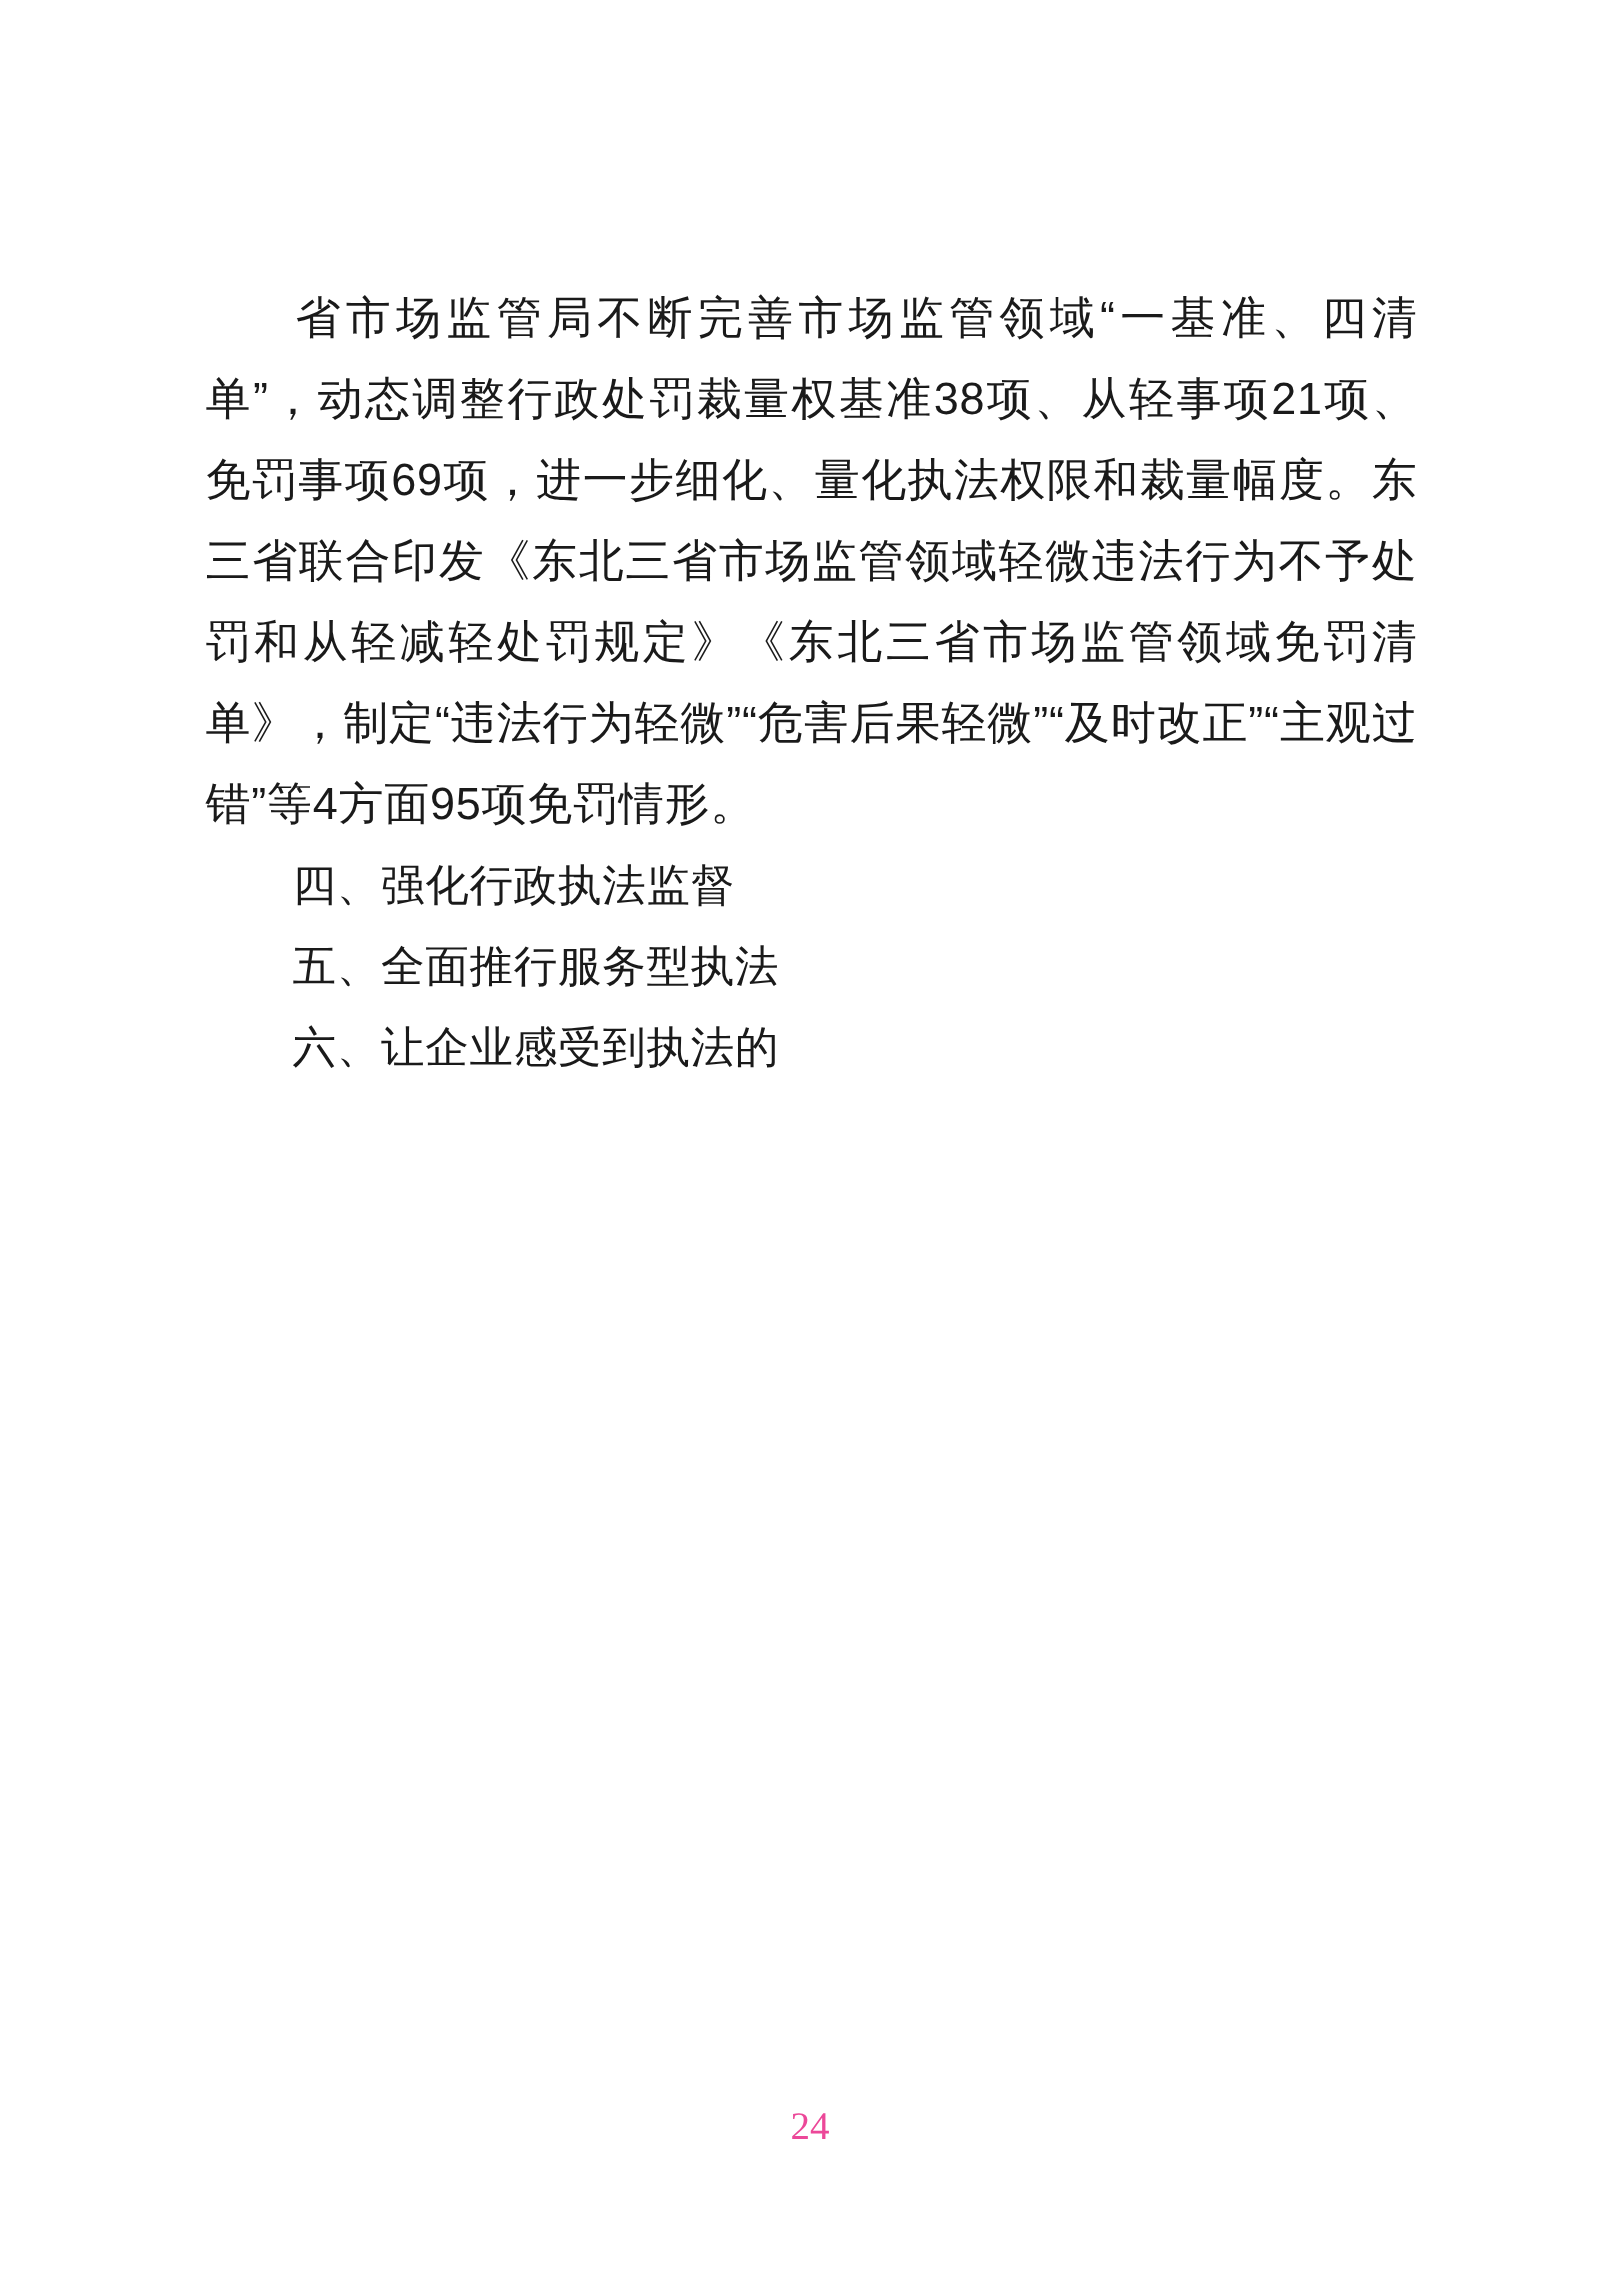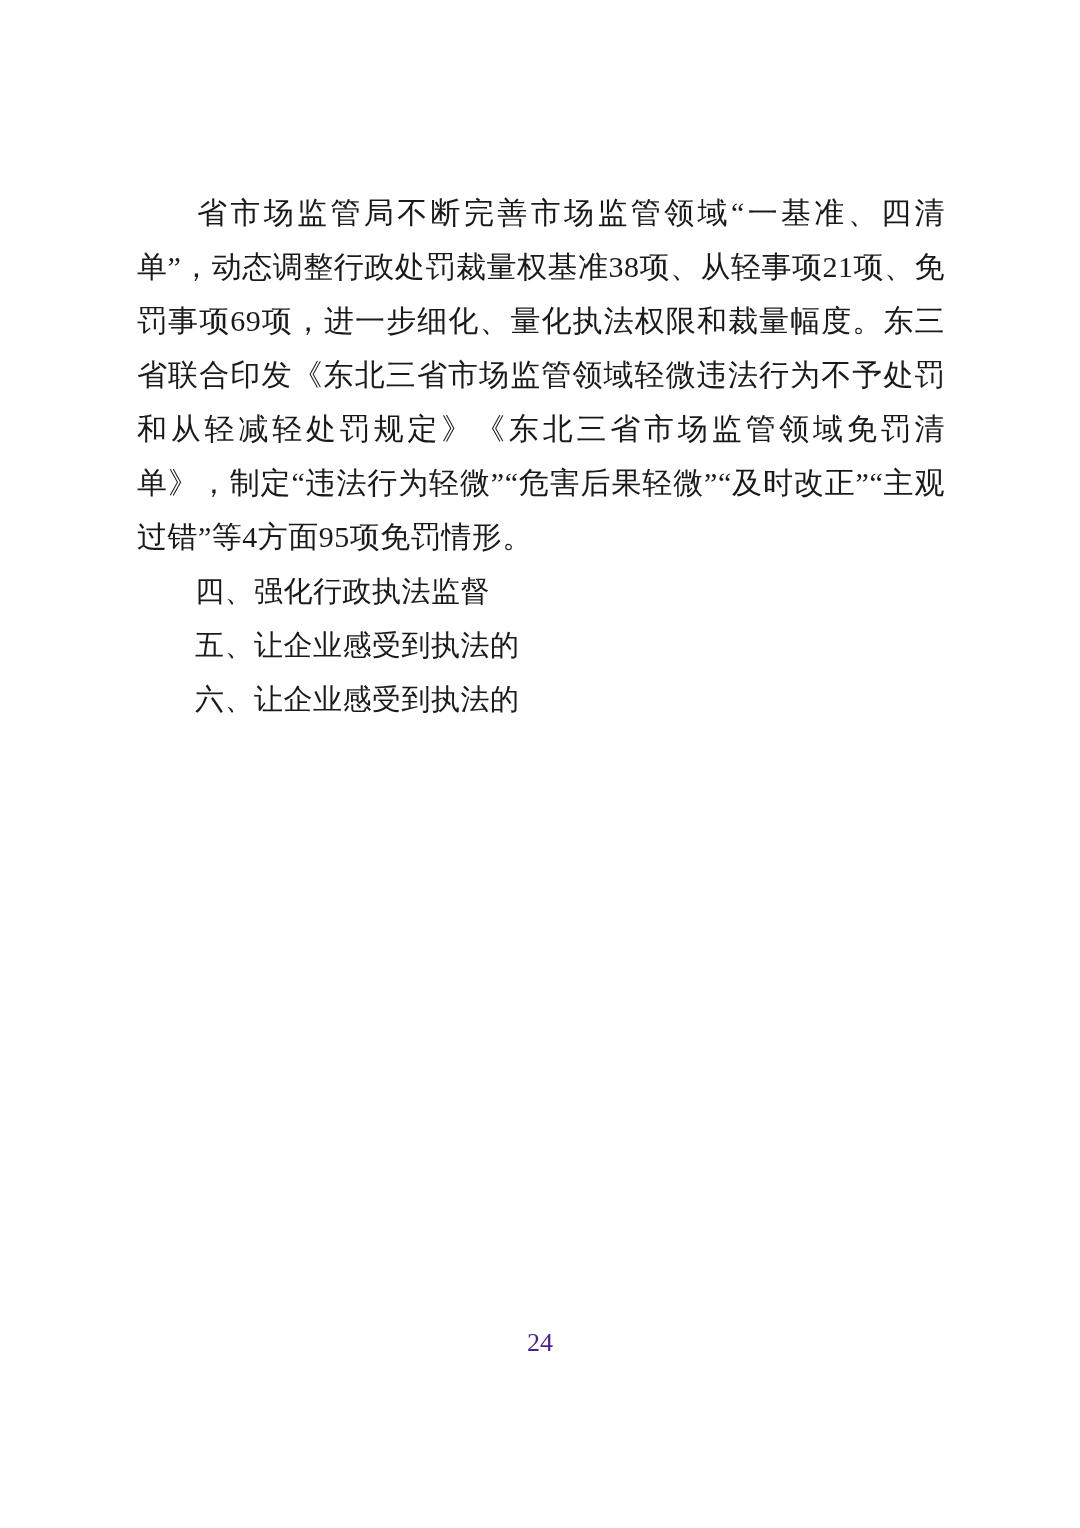--- a/index.html
+++ b/index.html
@@ -14,54 +14,54 @@
       overflow: hidden;
       color: #1a1a1a;
     }
     .page {
       position: absolute;
       left: 137px;
       top: 186px;
       width: 808px;
     }
     .para {
-      font-family: Liberation Serif, serif;
+      font-family: Liberation Sans, sans-serif;
       font-size: 30px;
       line-height: 54px;
       text-align: justify;
       text-align-last: left;
       text-indent: 2em;
       margin: 0;
       letter-spacing: 0.5px;
       font-weight: 300;
     }
     .heading {
       font-family: Liberation Sans, sans-serif;
       font-size: 29px;
       line-height: 54px;
       margin: 0;
       padding-left: 2em;
       font-weight: normal;
       letter-spacing: 0.5px;
     }
     .page-number {
       position: absolute;
-      top: 1327px;
+      top: 1402px;
       left: 0;
       width: 1080px;
       text-align: center;
       font-family: "Liberation Serif", "DejaVu Serif", serif;
       font-size: 26px;
       line-height: 32px;
-      color: #4c1d95;
+      color: #ec4899;
     }
   </style>
 </head>
 <body>
 
 <div class="page">
   <p class="para">省市场监管局不断完善市场监管领域“一基准、四清单”，动态调整行政处罚裁量权基准38项、从轻事项21项、免罚事项69项，进一步细化、量化执法权限和裁量幅度。东三省联合印发《东北三省市场监管领域轻微违法行为不予处罚和从轻减轻处罚规定》《东北三省市场监管领域免罚清单》，制定“违法行为轻微”“危害后果轻微”“及时改正”“主观过错”等4方面95项免罚情形。</p>
   <h2 class="heading">四、强化行政执法监督</h2>
-  <h2 class="heading">五、让企业感受到执法的</h2>
+  <h2 class="heading">五、全面推行服务型执法</h2>
   <h2 class="heading">六、让企业感受到执法的</h2>
 </div>
 
 <div class="page-number">24</div>
 
 </body></html>

